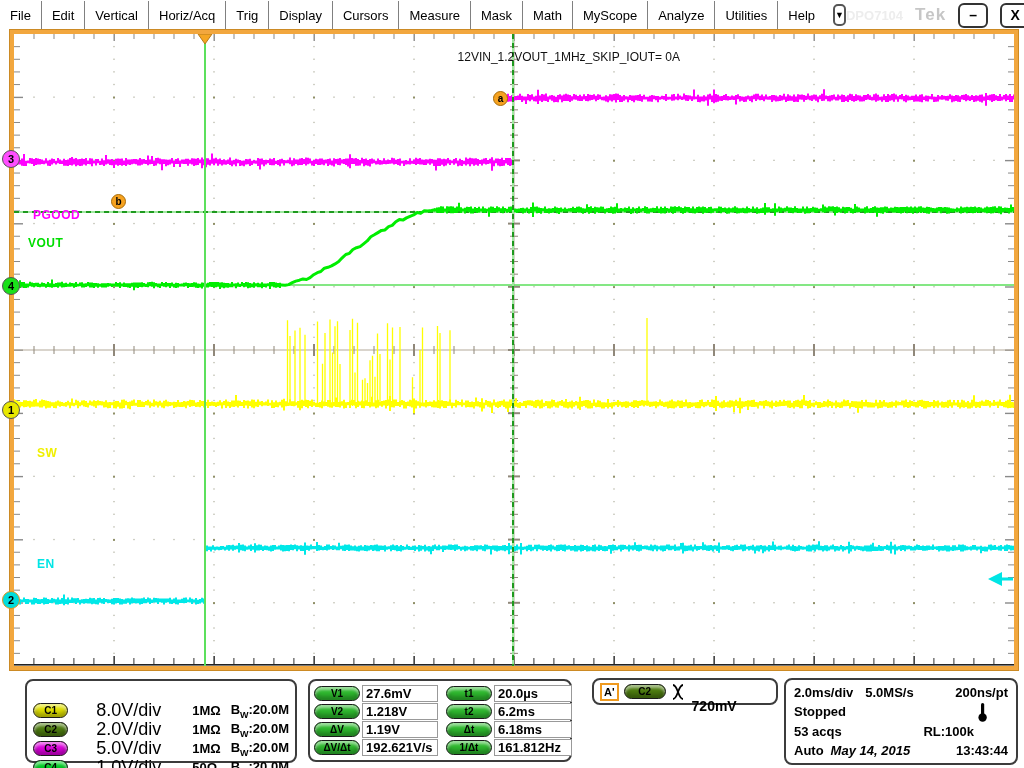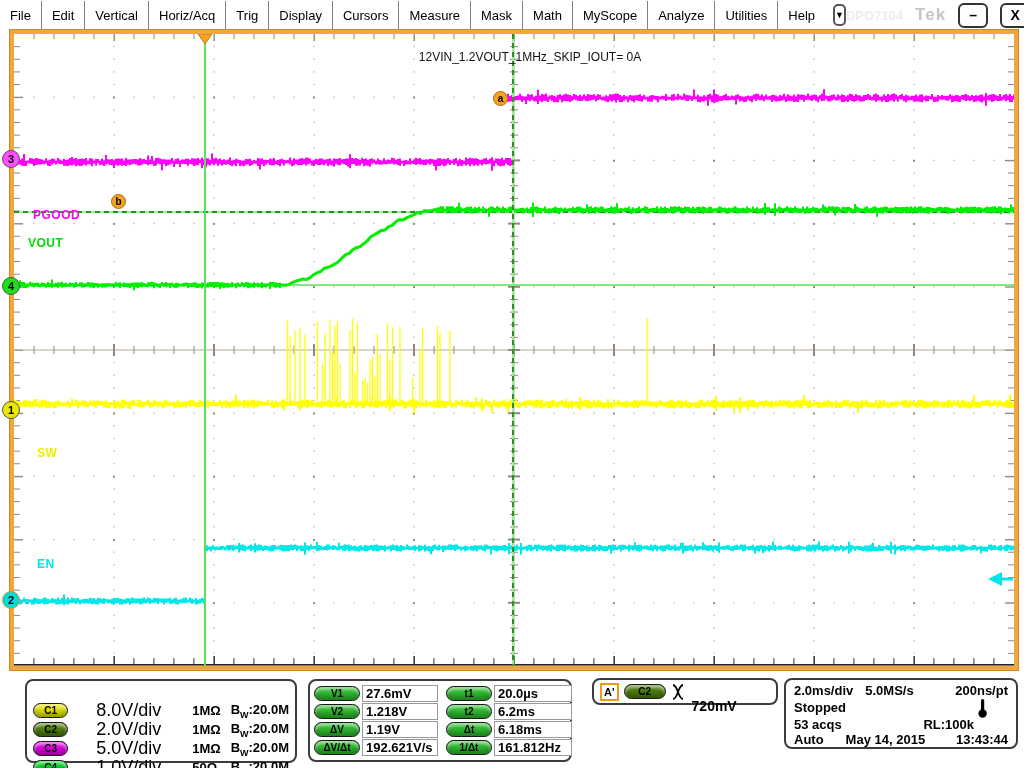--- a/index.html
+++ b/index.html
@@ -10,21 +10,21 @@
   .menu-item { font-size:13px; color:#000; padding:7px 10px; border-right:1px solid #808080; cursor:default; white-space:nowrap; }
   .menu-drop-btn { margin-left:8px; width:28px; height:22px; border:2px solid #555; border-radius:5px; display:flex; align-items:center; justify-content:center; font-size:9px; color:#000; background:#fff; }
   .menu-right { margin-left:auto; display:flex; align-items:center; gap:12px; padding-right:8px; }
   .model-label { color:#ededed; font-size:13px; font-weight:bold; }
   .tek-logo { color:#c6c6c6; font-size:17px; font-weight:bold; letter-spacing:1px; }
   .win-btn { width:30px; height:25px; border:2px solid #333; border-radius:6px; background:#fff; display:flex; align-items:center; justify-content:center; font-size:14px; font-weight:bold; color:#000; }
 
   
   .scope { position:absolute; left:10px; top:30px; width:1008px; height:640px; background:#fff; border:4px solid #f2a73e; box-shadow:0 0 0 1px #cc8a24; }
   .scope svg { position:absolute; left:0; top:0; }
-  .annotation { position:absolute; left:366px; top:16px; width:300px; text-align:center; font-size:12px; color:#111; white-space:nowrap; }
+  .annotation { position:absolute; left:366px; top:16px; width:300px; text-align:right; font-size:12px; color:#111; white-space:nowrap; }
   .trace-label { position:absolute; font-size:12px; font-weight:bold; letter-spacing:0.5px; }
   .lbl-pgood { left:19px; top:146px; color:#ff00ff;margin-top:28px; }
   .lbl-vout  { left:14px; top:202px; color:#00dd00; }
   .lbl-sw    { left:23px; top:412px; color:#f0f000; }
   .lbl-en    { left:23px; top:523px; color:#00e5e5; }
   .ch-badge { position:absolute; left:-12px; width:18px; height:18px; border-radius:50%; border:1px solid #555; font-size:11px; font-weight:bold; color:#000; display:flex; align-items:center; justify-content:center; z-index:5; }
   .badge-3 { top:116px; background:#ff4dff; }
   .badge-4 { top:243px; background:#1ae01a; }
   .badge-1 { top:367px; background:#e8e800; }
   .badge-2 { top:557px; background:#00dcdc; border-color:#e8921c; }
@@ -48,26 +48,26 @@
   .m-col { display:flex; flex-direction:column; }
   .m-row { display:flex; align-items:center; height:19.5px; }
   .m-pill { width:46px; background:#2eb82e; }
   .m-val { display:inline-block; border:1px solid #999; background:#fff; font-size:13px; font-weight:bold; padding:0 3px; margin-left:2px; height:17px; line-height:16px; }
   .m-val-v { width:76px; } .m-val-t { width:78px; }
 
   .box-trig { left:592px; top:678px; width:186px; height:27px; display:flex; align-items:center; padding:0 6px; gap:5px; }
   .aux-box { border:2px solid #ef9a1f; background:#fff; font-size:11px; font-weight:bold; padding:0 2px; height:18px; line-height:14px; color:#000; }
   .trig-level { font-size:14px; font-weight:bold;margin-top:28px; }
 
-  .box-horiz { left:784px; top:678px; width:234px; height:71px; padding:3px 8px; display:flex; flex-direction:column; justify-content:space-between; }
+  .box-horiz { left:784px; top:678px; width:234px; height:87px; padding:3px 8px; display:flex; flex-direction:column; justify-content:space-between; }
   .h-line { display:flex; align-items:center; font-size:13px; font-weight:bold; height:19px; }
   .h-rate { margin-left:12px; }
   .h-right { margin-left:auto; }
   .h-rl { margin-left:auto; margin-right:34px; }
-  .h-date { margin-left:22px; }
+  .h-date { margin-left:7px;font-style:italic; }
 </style>
 </head>
 <body>
 
 <div class="menubar">
   <span class="menu-item">File</span>
   <span class="menu-item">Edit</span>
   <span class="menu-item">Vertical</span>
   <span class="menu-item">Horiz/Acq</span>
   <span class="menu-item">Trig</span>

